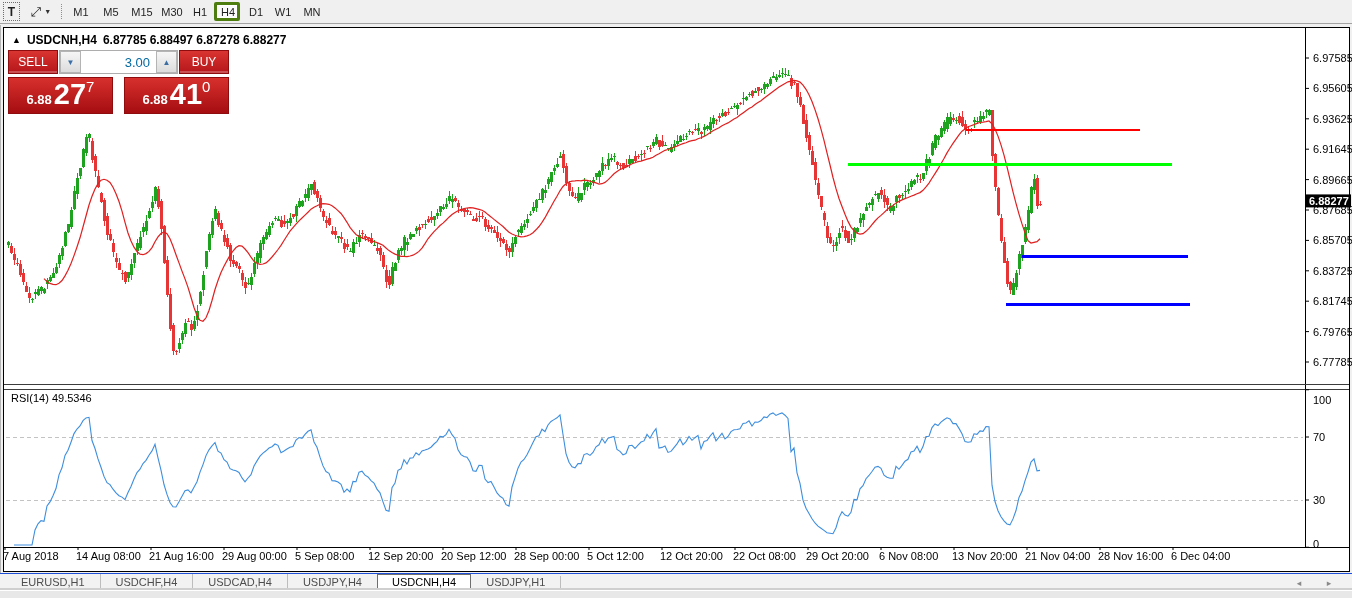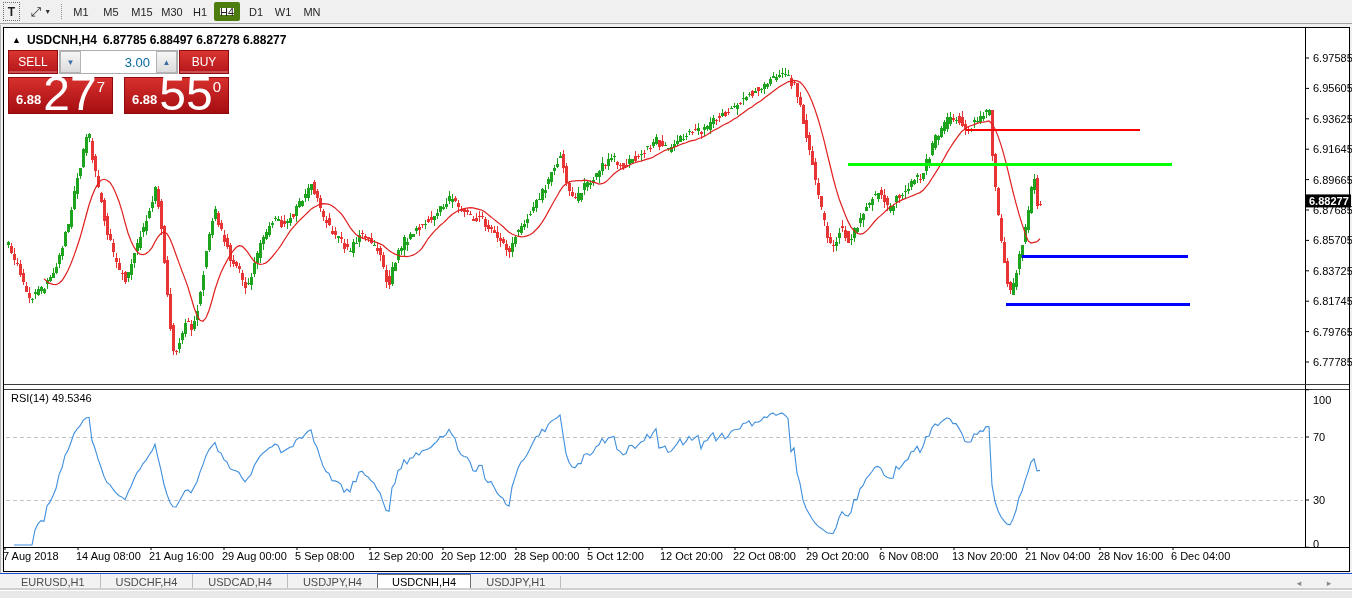--- a/index.html
+++ b/index.html
@@ -11,22 +11,22 @@
     background:#f0f0f0; border-bottom:1px solid #a3a3a3; }
   .tool-btn { position:absolute; top:2px; height:19px; display:flex; align-items:center;
     justify-content:center; color:#1f1f1f; font-size:11px; cursor:default; }
   .t-btn { left:3px; width:17px; border:1px dotted #6e6e6e; font-weight:bold; font-size:12px; }
   .arrows-btn { left:25px; width:32px; }
   .arrows-btn .glyph { font-size:13px; line-height:13px; }
   .arrows-btn .caret { font-size:7px; color:#333; margin-left:3px; }
   .grip { position:absolute; left:61px; top:4px; height:15px; width:0;
     border-left:1px dotted #8f8f8f; }
   .tf-btn { padding:0 2px; }
-  .tf-active { background:#fbfbfb; border:6px solid #4d7c0f; border-radius:2px;
-    box-shadow:inset 0 0 0 1px #ffffff; }
+  .tf-active { background:#fbfbfb; border:3px solid #4d7c0f; border-radius:2px;
+    box-shadow:inset 0 0 0 1px #ffffff;justify-content:flex-end; }
 
   
   .mdi-edge-left { position:absolute; left:0; top:25px; width:0; height:566px; border-left:1px solid #b5b5b5; }
   .chart-window { position:absolute; left:3px; top:27px; width:1347px; height:545px;
     background:#ffffff; border:1px solid #000000; }
   #chart-svg { position:absolute; left:0; top:0; width:1352px; height:598px; z-index:2; }
 
   .chart-title { position:absolute; left:12px; top:33px; z-index:3; font-size:12px;
     font-weight:bold; color:#000; display:flex; align-items:center; gap:6px; }
   .chart-title .tri { font-size:9px; }
@@ -44,21 +44,21 @@
   .tw-arrow { width:21px; display:flex; align-items:center; justify-content:center;
     background:linear-gradient(180deg,#f6f6f6,#dcdcdc); border:1px solid #b4b4b4;
     color:#3b6ea5; font-size:8px; }
   .tw-val { flex:1; background:#fff; color:#0369a1; font-size:13px; display:flex;
     align-items:center; justify-content:flex-end; padding-right:6px; }
   .tw-row2 { display:flex; gap:11px; margin-top:3px; }
   .tw-price { width:108px; height:37px; background:linear-gradient(180deg,#d7302d,#a50d11);
     border:1px solid #8e0b0e; color:#fff; display:flex; align-items:flex-end;
     justify-content:center; padding-bottom:2px; }
   .tw-price .pfx { font-size:13px; font-weight:bold; margin-right:2px; line-height:22px; }
-  .tw-price .big { font-size:48px; line-height:34px; font-weight:normal; }
+  .tw-price .big { font-size:29px; line-height:34px; font-weight:bold; }
   .tw-price .sup { font-size:15px; line-height:15px; align-self:flex-start; margin-top:1px; }
 
   
   .tabbar { position:absolute; left:0; top:573px; width:1352px; height:17px;
     background:#f2f2f2; border-top:1px solid #1d4ed8; display:flex; align-items:stretch;
     font-size:11px; z-index:5;text-align:right; }
   .tab { display:flex; align-items:center; padding:0 15px; color:#4d4d4d; cursor:default; }
   .tab + .tab { border-left:1px solid #bdbdbd; }
   .tab.active { background:#ffffff; border:1px solid #6e6e6e; color:#000; padding:0 14px; }
   .tab.active + .tab { border-left:none; }
@@ -909,21 +909,21 @@
     <div class="tw-btn">BUY</div>
   </div>
   <div class="tw-row2">
     <div class="tw-price">
       <span class="pfx">6.88</span>
       <span class="big">27</span>
       <span class="sup">7</span>
     </div>
     <div class="tw-price">
       <span class="pfx">6.88</span>
-      <span class="big">55</span>
+      <span class="big">41</span>
       <span class="sup">0</span>
     </div>
   </div>
 </div>
 
 <div class="tabbar">
   <div style="width:6px"></div>
   <div class="tab">
       <span>EURUSD,H1</span>
     </div>

